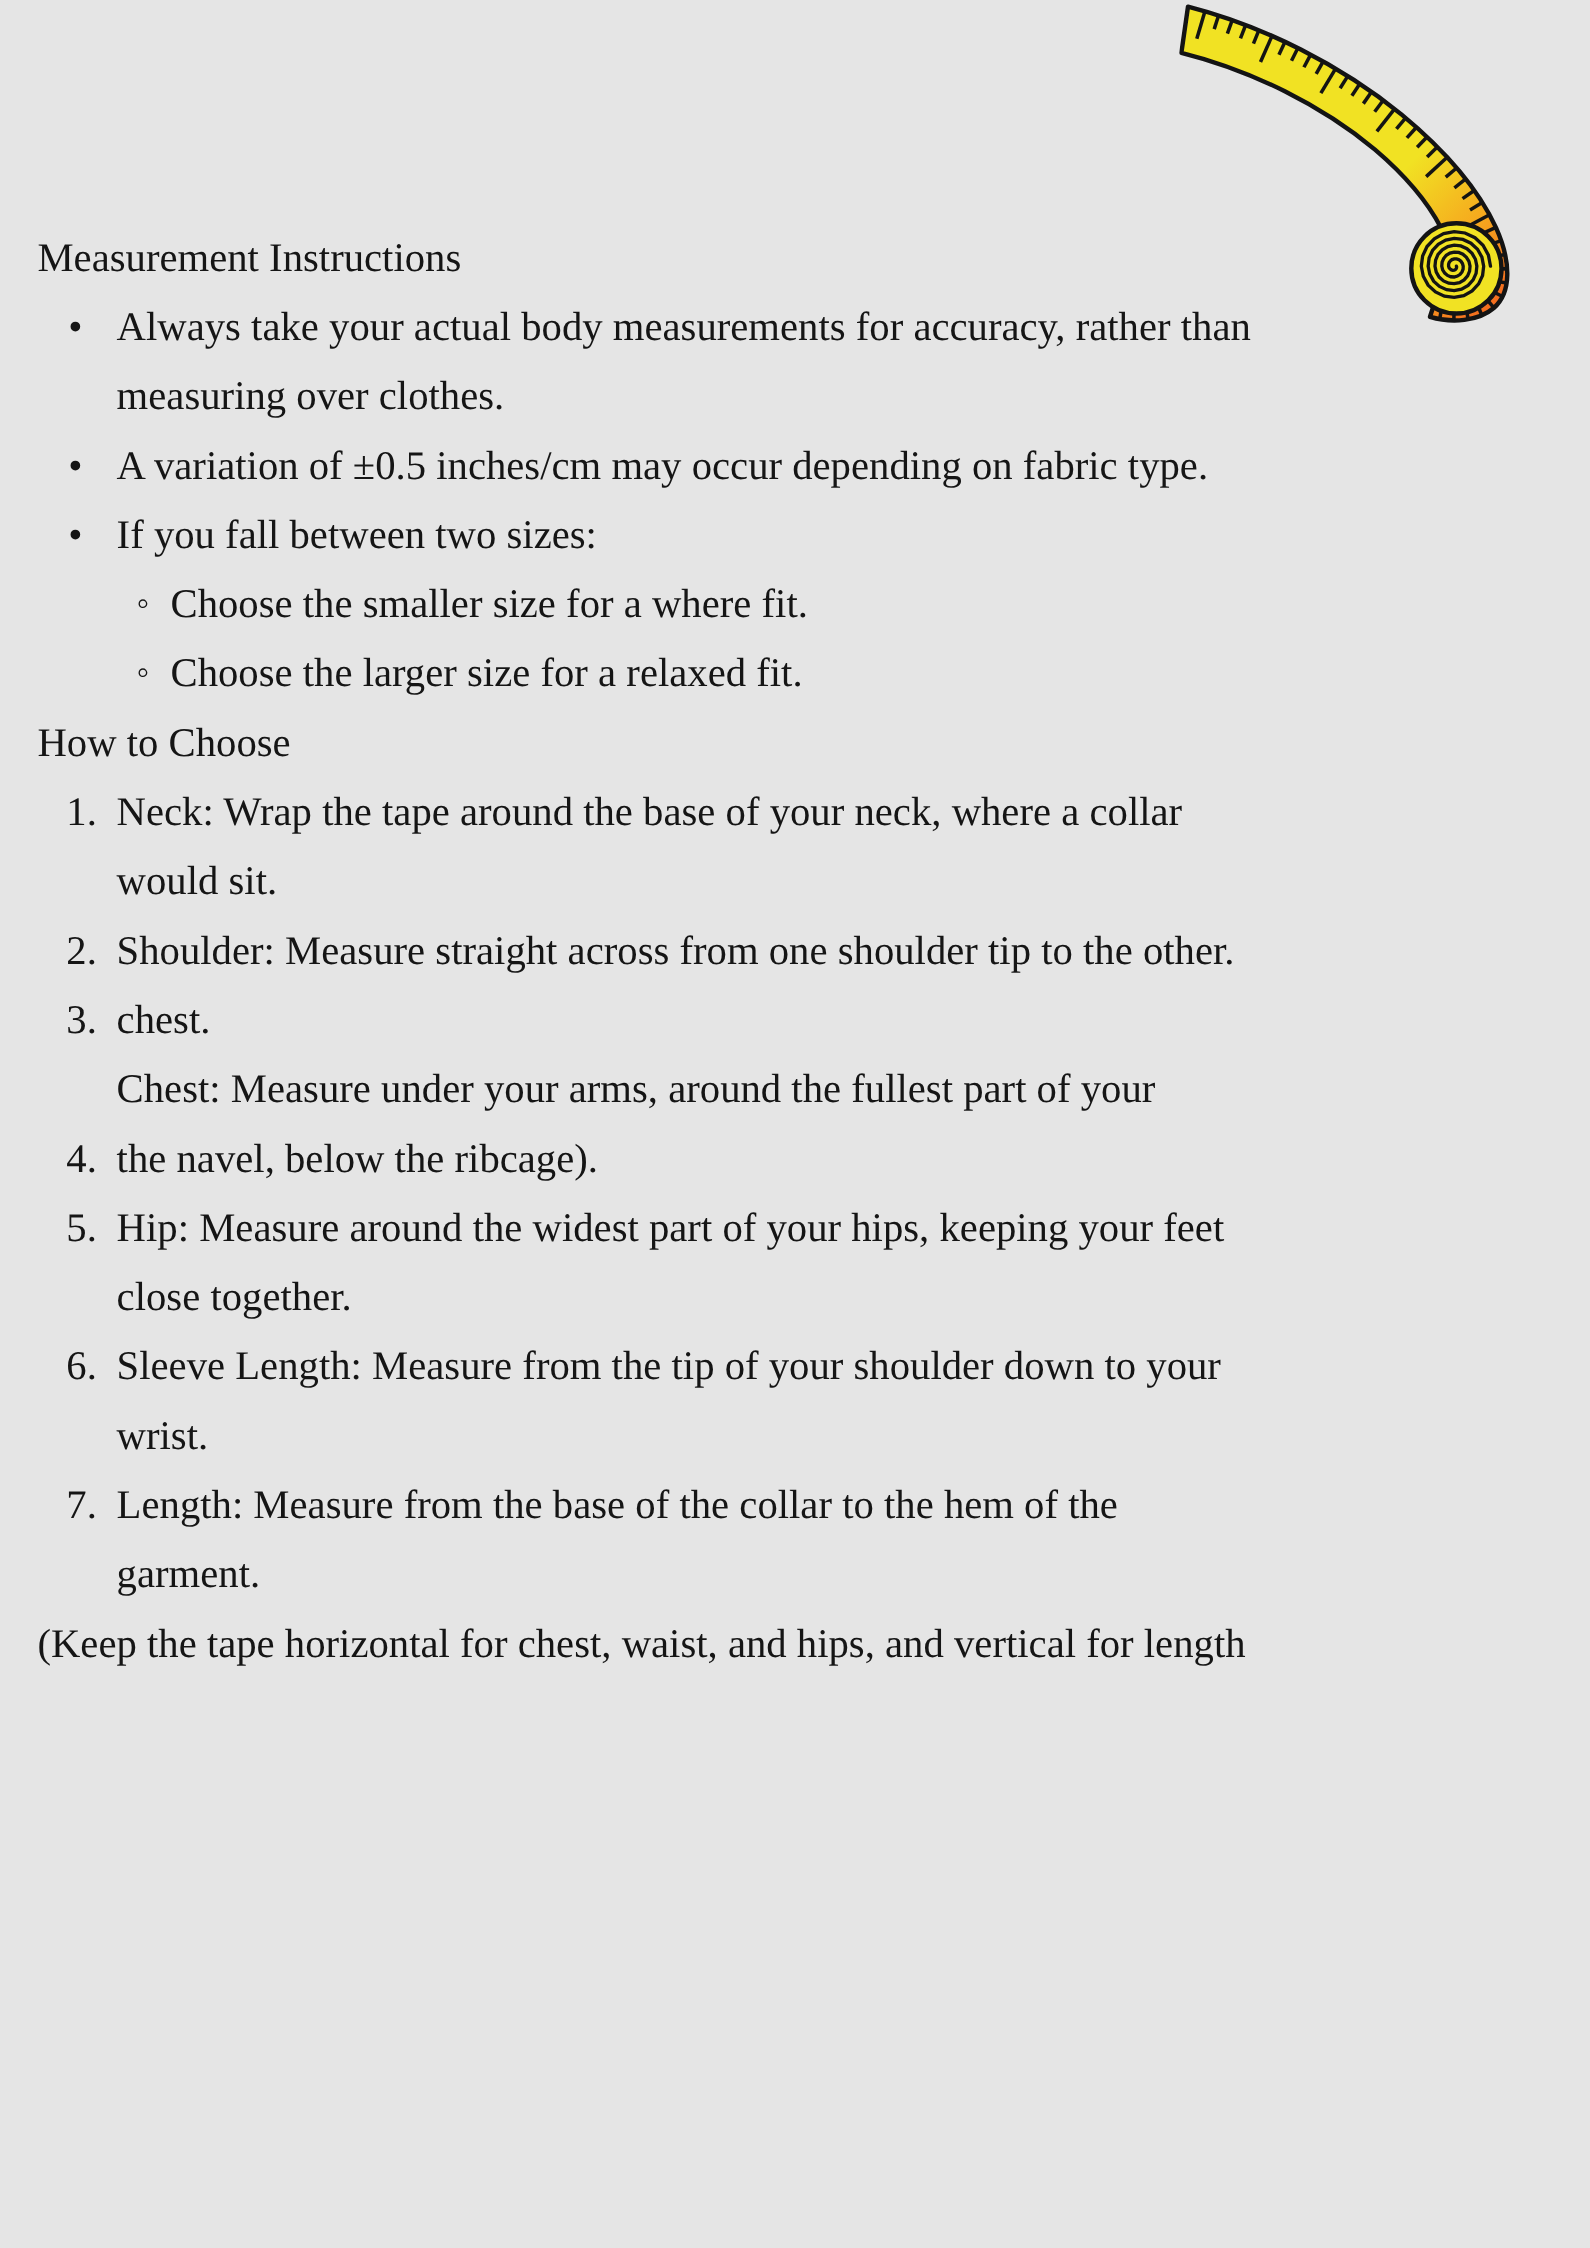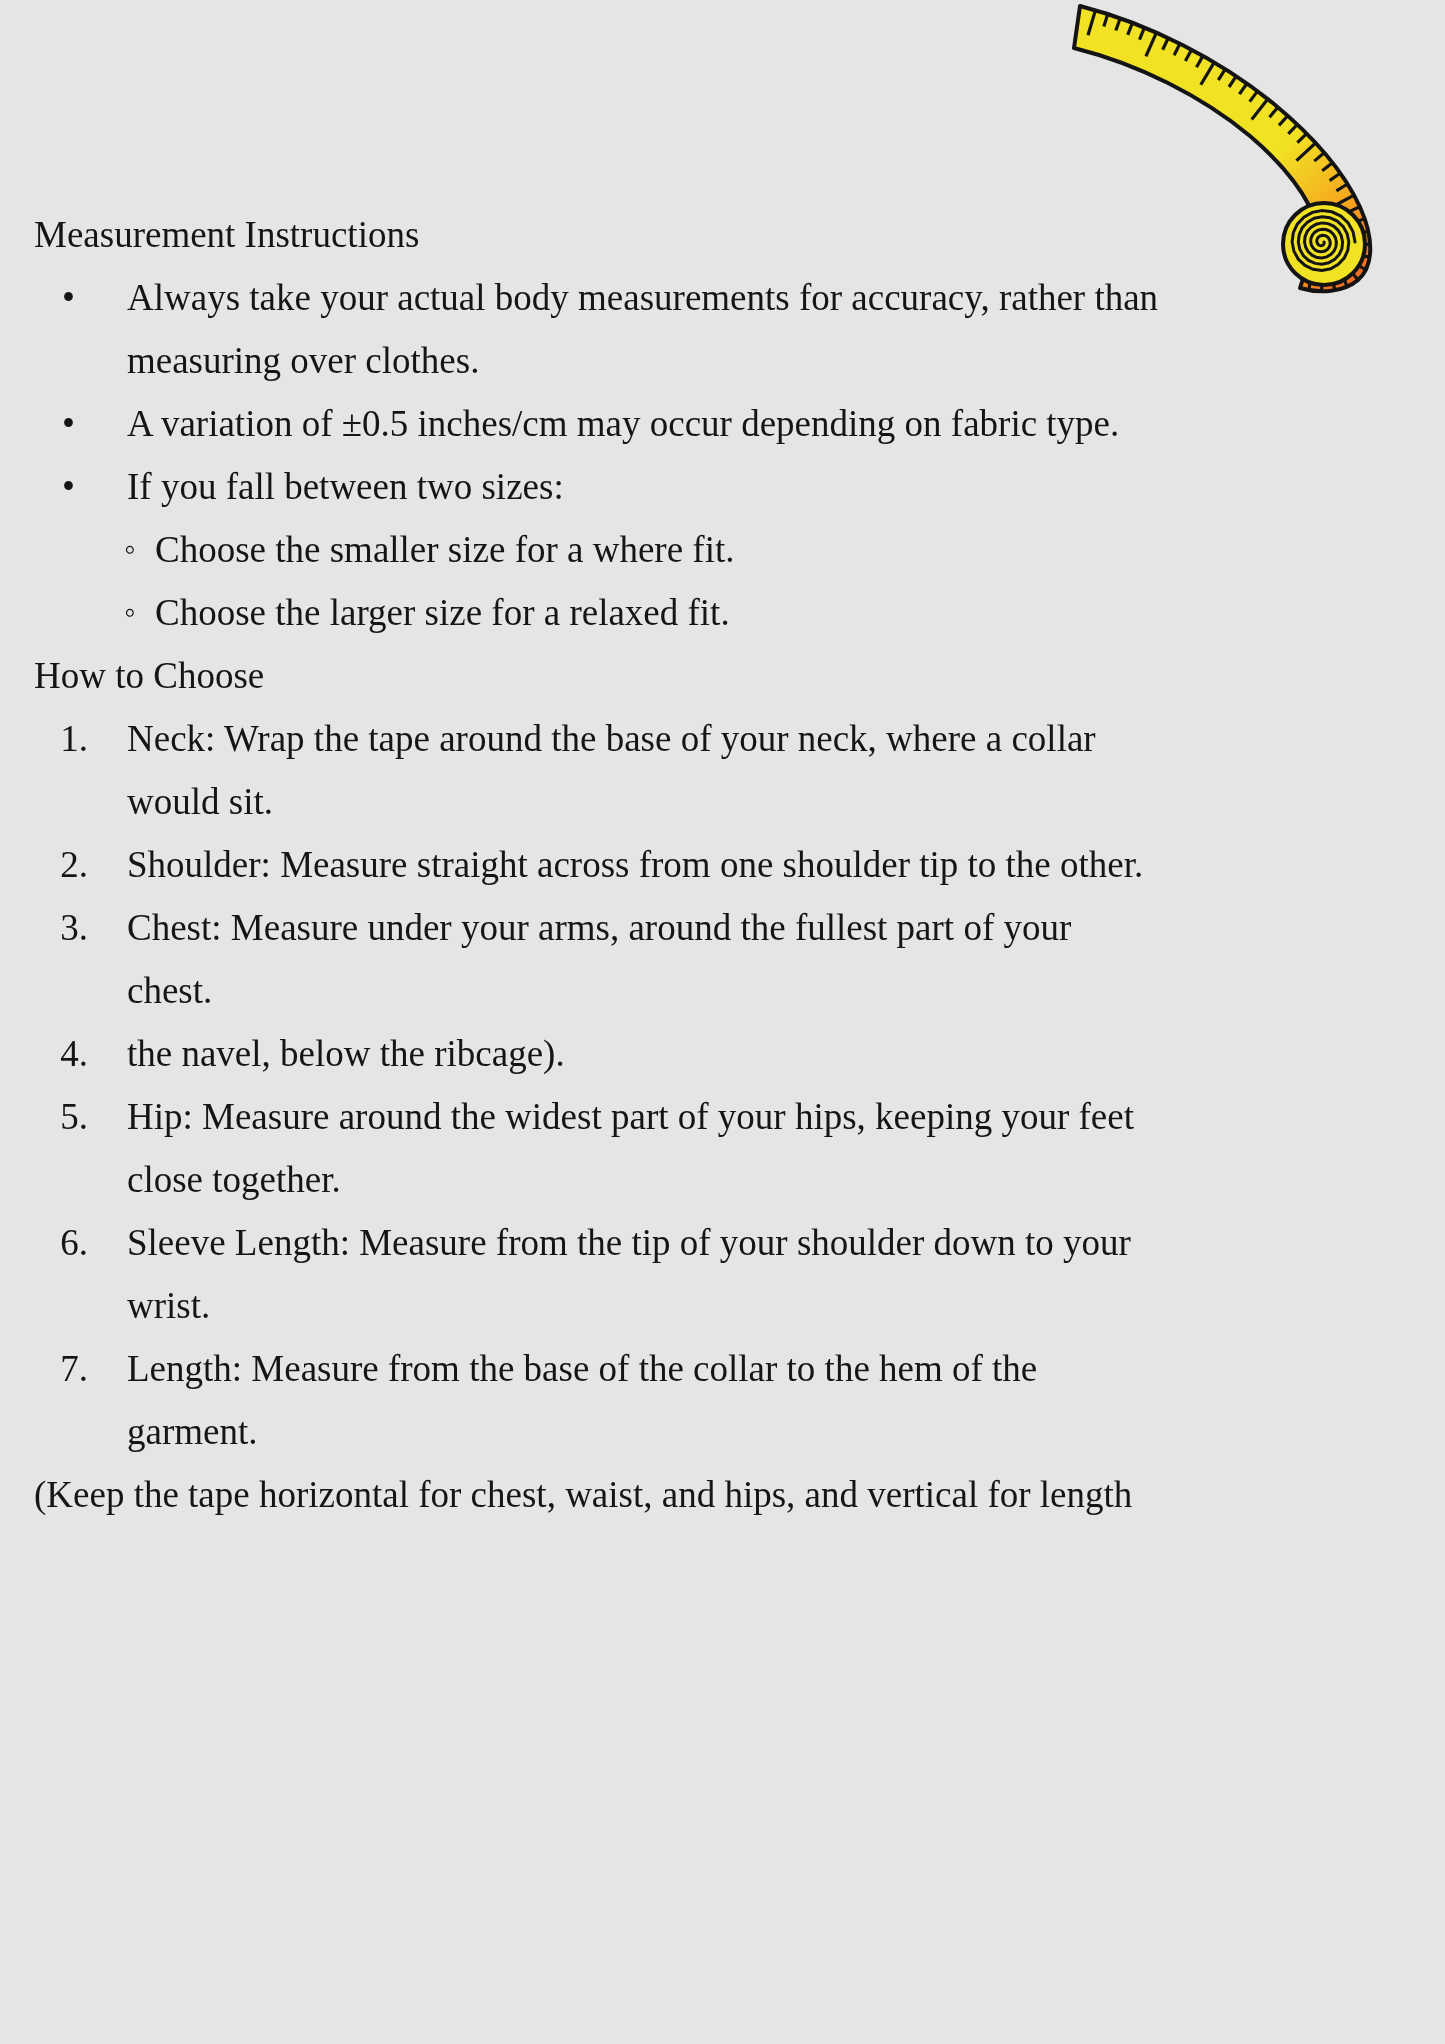--- a/index.html
+++ b/index.html
@@ -16,21 +16,21 @@
   }
   .content {
     position: absolute;
     left: 34px; top: 203px;
     width: 1360px;
     font-size: 37px;
     line-height: 63px;
   }
   .line { white-space: nowrap; }
   .item { position: relative; }
-  .item .lines { margin-left: 93px; }
+  .item .lines { margin-left: 72px; }
   .item.sub .lines { margin-left: 121px; }
   .marker {
     position: absolute; top: 0; left: 28px;
     line-height: 63px;
   }
   .item.sub .marker { left: 90px; font-size: 33px; }
   .num {
     position: absolute; top: 0; left: 0;
     width: 54px; text-align: right;
     line-height: 63px;
@@ -93,22 +93,22 @@
         </div>
         <div class="item">
           <span class="num">2.</span>
           <div class="lines">
             <div class="line">Shoulder: Measure straight across from one shoulder tip to the other.</div>
           </div>
         </div>
         <div class="item">
           <span class="num">3.</span>
           <div class="lines">
+            <div class="line">chest.</div>
             <div class="line">Chest: Measure under your arms, around the fullest part of your</div>
-            <div class="line">chest.</div>
           </div>
         </div>
         <div class="item">
           <span class="num">4.</span>
           <div class="lines">
             <div class="line">the navel, below the ribcage).</div>
           </div>
         </div>
         <div class="item">
           <span class="num">5.</span>

